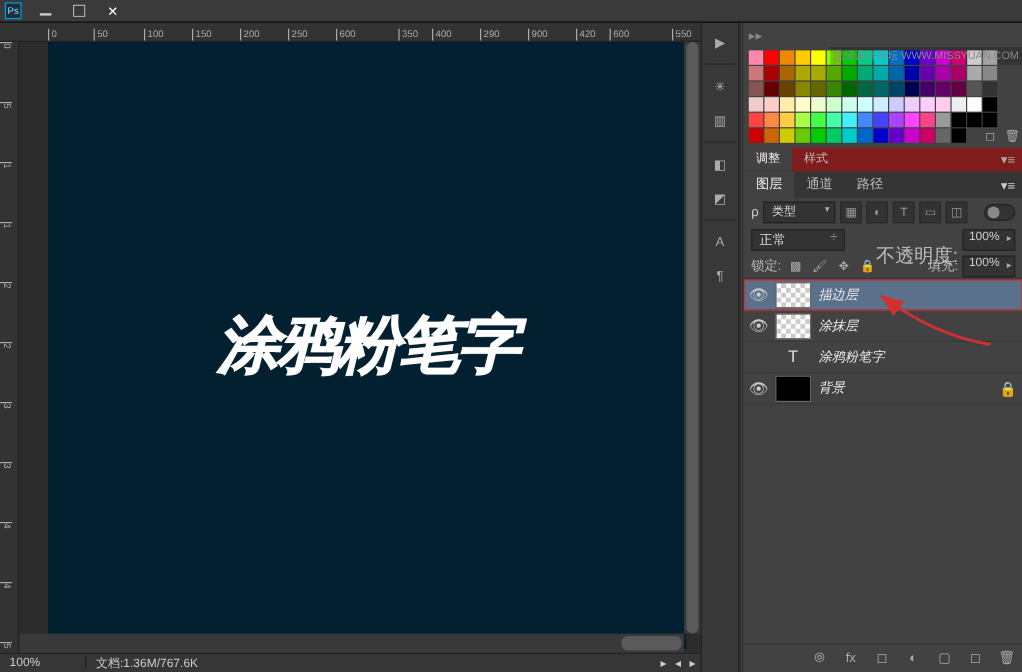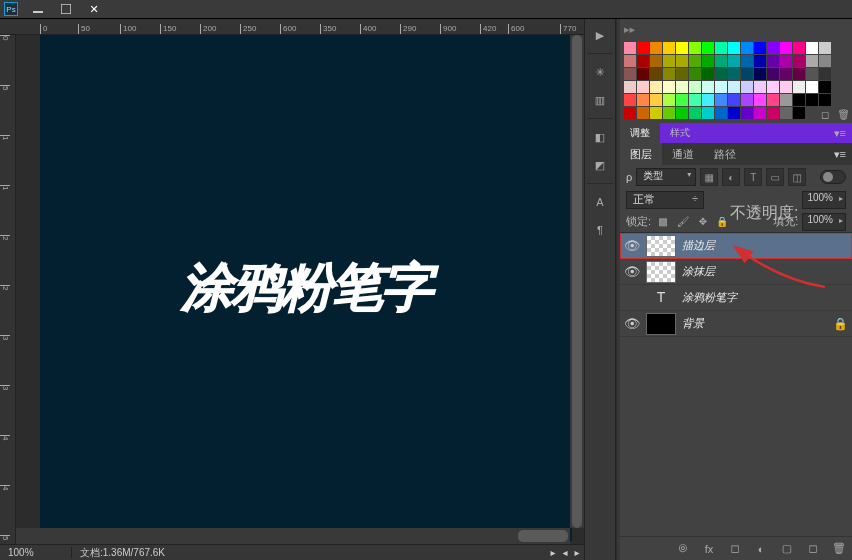--- a/index.html
+++ b/index.html
@@ -53,21 +53,21 @@
 
 .swatches { padding: 3px 4px 4px 4px; position: relative; }
 .swatch-grid { display: grid; grid-template-columns: repeat(16, 12px); grid-auto-rows: 12px; gap: 1px; }
 .swatch-grid div { width: 12px; height: 12px; }
 .sw-more { position: absolute; right: 2px; bottom: 2px; height: 14px; display: flex; align-items: center; gap: 8px; }
 .sw-more span { font-size: 10px; color: #aaa; }
 
 .watermark { position: absolute; right: 0; top: 0; font-size: 9px; color: #888; background: rgba(0,0,0,.2); padding: 1px 3px; }
 
 
-.tabs { display: flex; height: 20px; background: #6d28d9; align-items: center; }
+.tabs { display: flex; height: 20px; background: #7f1d1d; align-items: center; }
 .tabs .tab { padding: 0 10px; line-height: 20px; font-size: 10px; color: #bbb; }
 .tabs .tab.active { background: #424242; color: #eee; }
 .tabs .menu { margin-left: auto; padding: 0 6px; color: #aaa; }
 
 
 .layers-tabs { display:flex; height: 22px; align-items: center; background: #353535; }
 .layers-tabs .tab { padding: 0 10px; line-height: 22px; font-size: 11px; color: #bbb; }
 .layers-tabs .tab.active { background: #424242; color: #eee; }
 .layers-tabs .menu { margin-left:auto; padding: 0 6px; }
 
@@ -133,27 +133,27 @@
 <div class="main">
   <div class="left">
     <div class="ruler-h" id="rh">
         <div class="tick" style="left: 40px;">0</div>
         <div class="tick" style="left: 68px; margin-left: 10px;">50</div>
         <div class="tick" style="left: 120px;">100</div>
         <div class="tick" style="left: 160px;">150</div>
         <div class="tick" style="left: 200px;">200</div>
         <div class="tick" style="left: 240px;">250</div>
         <div class="tick" style="left: 280px;">600</div>
-        <div class="tick" style="left: 320px;">350</div>
+        <div class="tick" style="left: 332px;">350</div>
         <div class="tick" style="left: 360px;">400</div>
         <div class="tick" style="left: 400px;">290</div>
         <div class="tick" style="left: 440px;">900</div>
         <div class="tick" style="left: 480px;">420</div>
         <div class="tick" style="left: 508px;">600</div>
-        <div class="tick" style="left: 560px;">770</div>
+        <div class="tick" style="left: 560px;">550</div>
       </div>
     <div class="canvas-wrap">
       <div class="ruler-v" id="rv">
           <div class="tick" style="top: 0px;">0</div>
           <div class="tick" style="top: 50px;">5</div>
           <div class="tick" style="top: 100px;">1</div>
           <div class="tick" style="top: 150px;">1</div>
           <div class="tick" style="top: 200px;">2</div>
           <div class="tick" style="top: 250px;">2</div>
           <div class="tick" style="top: 300px;">3</div>
@@ -199,20 +199,21 @@
       <div class="ic">¶</div>
     </div>
     <div class="mid-divider"></div>
 
     <div class="panels">
       <div class="p-top">
         <div class="play">▸▸</div>
       </div>
 
       <div class="swatches">
+        <div class="watermark">思缘设计论坛  WWW.MISSYUAN.COM</div>
         <div class="swatch-grid" id="sw">
             <div style="background: rgb(255, 136, 170);"></div>
             <div style="background: rgb(255, 0, 0);"></div>
             <div style="background: rgb(238, 136, 0);"></div>
             <div style="background: rgb(255, 204, 0);"></div>
             <div style="background: rgb(255, 255, 0);"></div>
             <div style="background: rgb(136, 255, 0);"></div>
             <div style="background: rgb(0, 255, 0);"></div>
             <div style="background: rgb(0, 255, 170);"></div>
             <div style="background: rgb(0, 255, 255);"></div>

